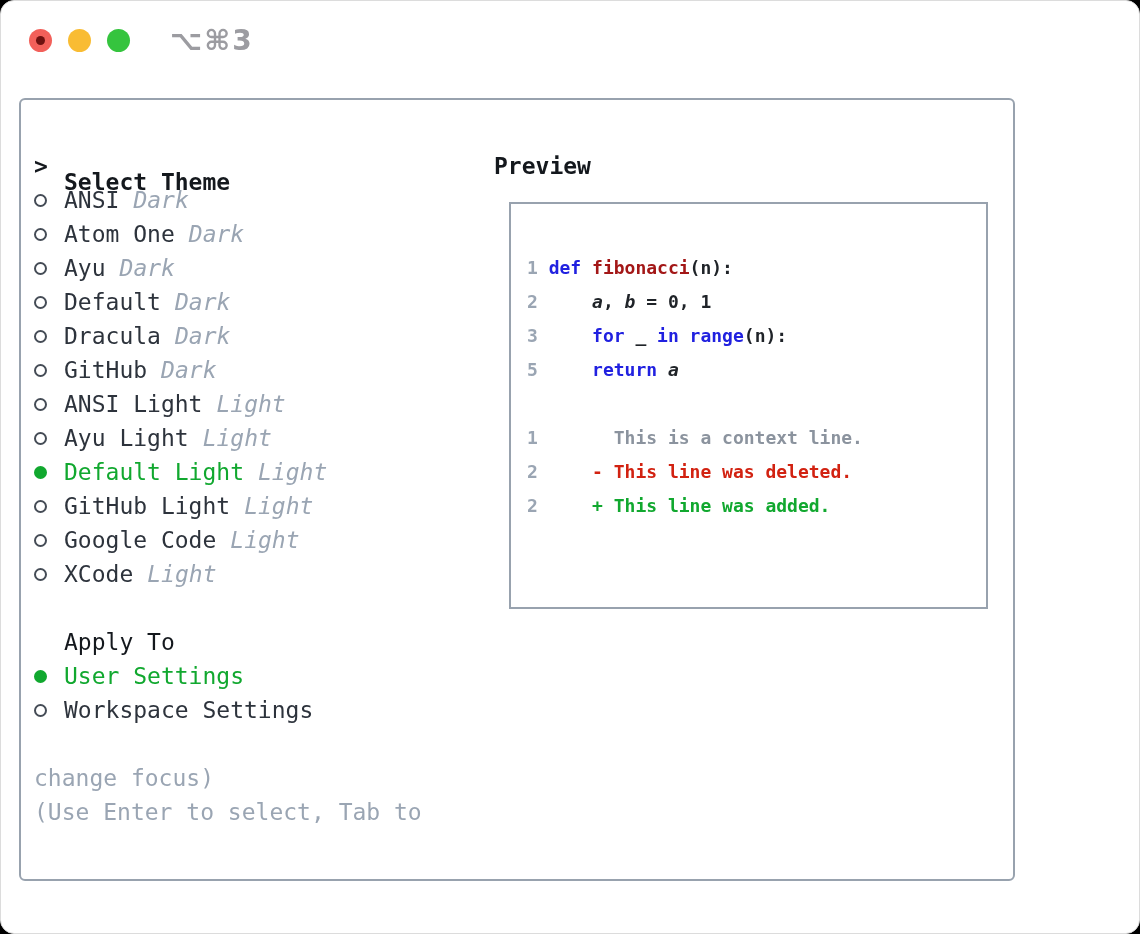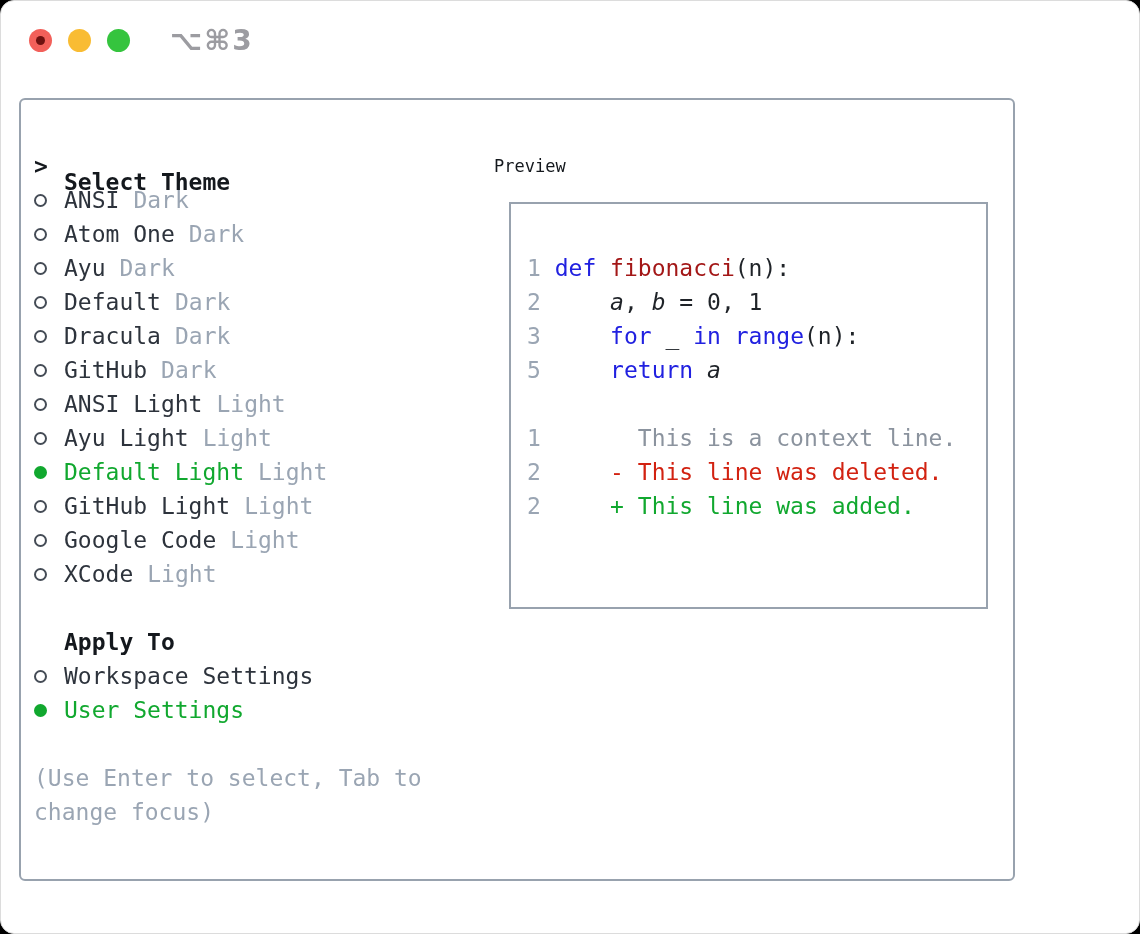--- a/index.html
+++ b/index.html
@@ -24,30 +24,30 @@
              font-size:28px;font-weight:600;color:var(--title-gray);letter-spacing:2px;white-space:pre;}
   .panel{position:absolute;left:18px;top:97px;width:996px;height:783px;
          border:2px solid var(--border-gray);border-radius:6px;background:#fff;}
   .left-col{position:absolute;left:13px;top:49px;width:460px;}
   .row{display:flex;align-items:center;height:34px;font-size:23px;white-space:pre;color:var(--text-dark);}
   .marker{width:30px;flex:none;display:flex;align-items:center;}
   .prompt{font-weight:bold;color:var(--text-bold);}
   .radio{width:13px;height:13px;border:2px solid #454c56;border-radius:50%;flex:none;}
   .radio.sel{background:var(--accent-green);border-color:var(--accent-green);}
   .head{font-weight:bold;color:var(--text-bold);margin-top:32px;}
-  .subhead{color:var(--text-bold);font-weight:bold;}
+  .subhead{color:var(--text-bold);}
   .tname{color:var(--text-dark);}
   .tname.sel{color:var(--accent-green);}
-  .variant{color:var(--text-gray);margin-left:14px;}
+  .variant{color:var(--text-gray);margin-left:14px;font-style:italic;}
   .hint{color:var(--text-gray);}
   .preview-label{position:absolute;left:473px;top:49px;height:34px;line-height:34px;
-                 font-size:17px;font-weight:normal;color:var(--text-bold);}
+                 font-size:23px;font-weight:bold;color:var(--text-bold);}
   .preview-box{position:absolute;left:488px;top:102px;width:479px;height:407px;
                border:2px solid var(--border-gray);background:#fff;padding:47px 14px 0 16px;overflow:hidden;}
-  .cline{height:34px;line-height:34px;font-size:23px;white-space:pre;}
+  .cline{height:34px;line-height:34px;font-size:18px;white-space:pre;font-weight:bold;}
   .lnum{color:var(--text-gray);}
   .kw{color:var(--kw-blue);}
   .fn{color:var(--fn-red);}
   .plain{color:#1f2328;}
   .var{color:#1f2328;font-style:italic;}
   .context{color:var(--ctx-gray);}
   .deleted{color:var(--del-red);}
   .added{color:var(--accent-green);}
 </style>
 </head>
@@ -82,26 +82,26 @@
           <div class="row"><span class="marker"><span class="radio"></span></span><span class="tname">GitHub Light</span><span class="variant">Light</span></div>
           <div class="row"><span class="marker"><span class="radio"></span></span><span class="tname">Google Code</span><span class="variant">Light</span></div>
           <div class="row"><span class="marker"><span class="radio"></span></span><span class="tname">XCode</span><span class="variant">Light</span></div>
         </div>
       <div class="row"></div>
       <div class="row">
         <span class="marker"></span>
         <span class="subhead">Apply To</span>
       </div>
       <div id="applyOptions">
+          <div class="row"><span class="marker"><span class="radio sel"></span></span><span class="tname sel">User Settings</span></div>
           <div class="row"><span class="marker"><span class="radio"></span></span><span class="tname">Workspace Settings</span></div>
-          <div class="row"><span class="marker"><span class="radio sel"></span></span><span class="tname sel">User Settings</span></div>
         </div>
       <div class="row"></div>
+      <div class="row hint">change focus)</div>
       <div class="row hint">(Use Enter to select, Tab to</div>
-      <div class="row hint">change focus)</div>
     </div>
 
     <div class="preview-label">Preview</div>
     <div class="preview-box">
       <div id="codeLines">
           <div class="cline"><span class="lnum">1 </span><span class="kw">def</span><span class="plain"> </span><span class="fn">fibonacci</span><span class="plain">(n):</span></div>
           <div class="cline"><span class="lnum">2 </span><span class="plain">    </span><span class="var">a</span><span class="plain">, </span><span class="var">b</span><span class="plain"> = 0, 1</span></div>
           <div class="cline"><span class="lnum">3 </span><span class="plain">    </span><span class="kw">for</span><span class="plain"> _ </span><span class="kw">in</span><span class="plain"> </span><span class="kw">range</span><span class="plain">(n):</span></div>
           <div class="cline"><span class="lnum">5 </span><span class="plain">    </span><span class="kw">return</span><span class="plain"> </span><span class="var">a</span></div>
         </div>

